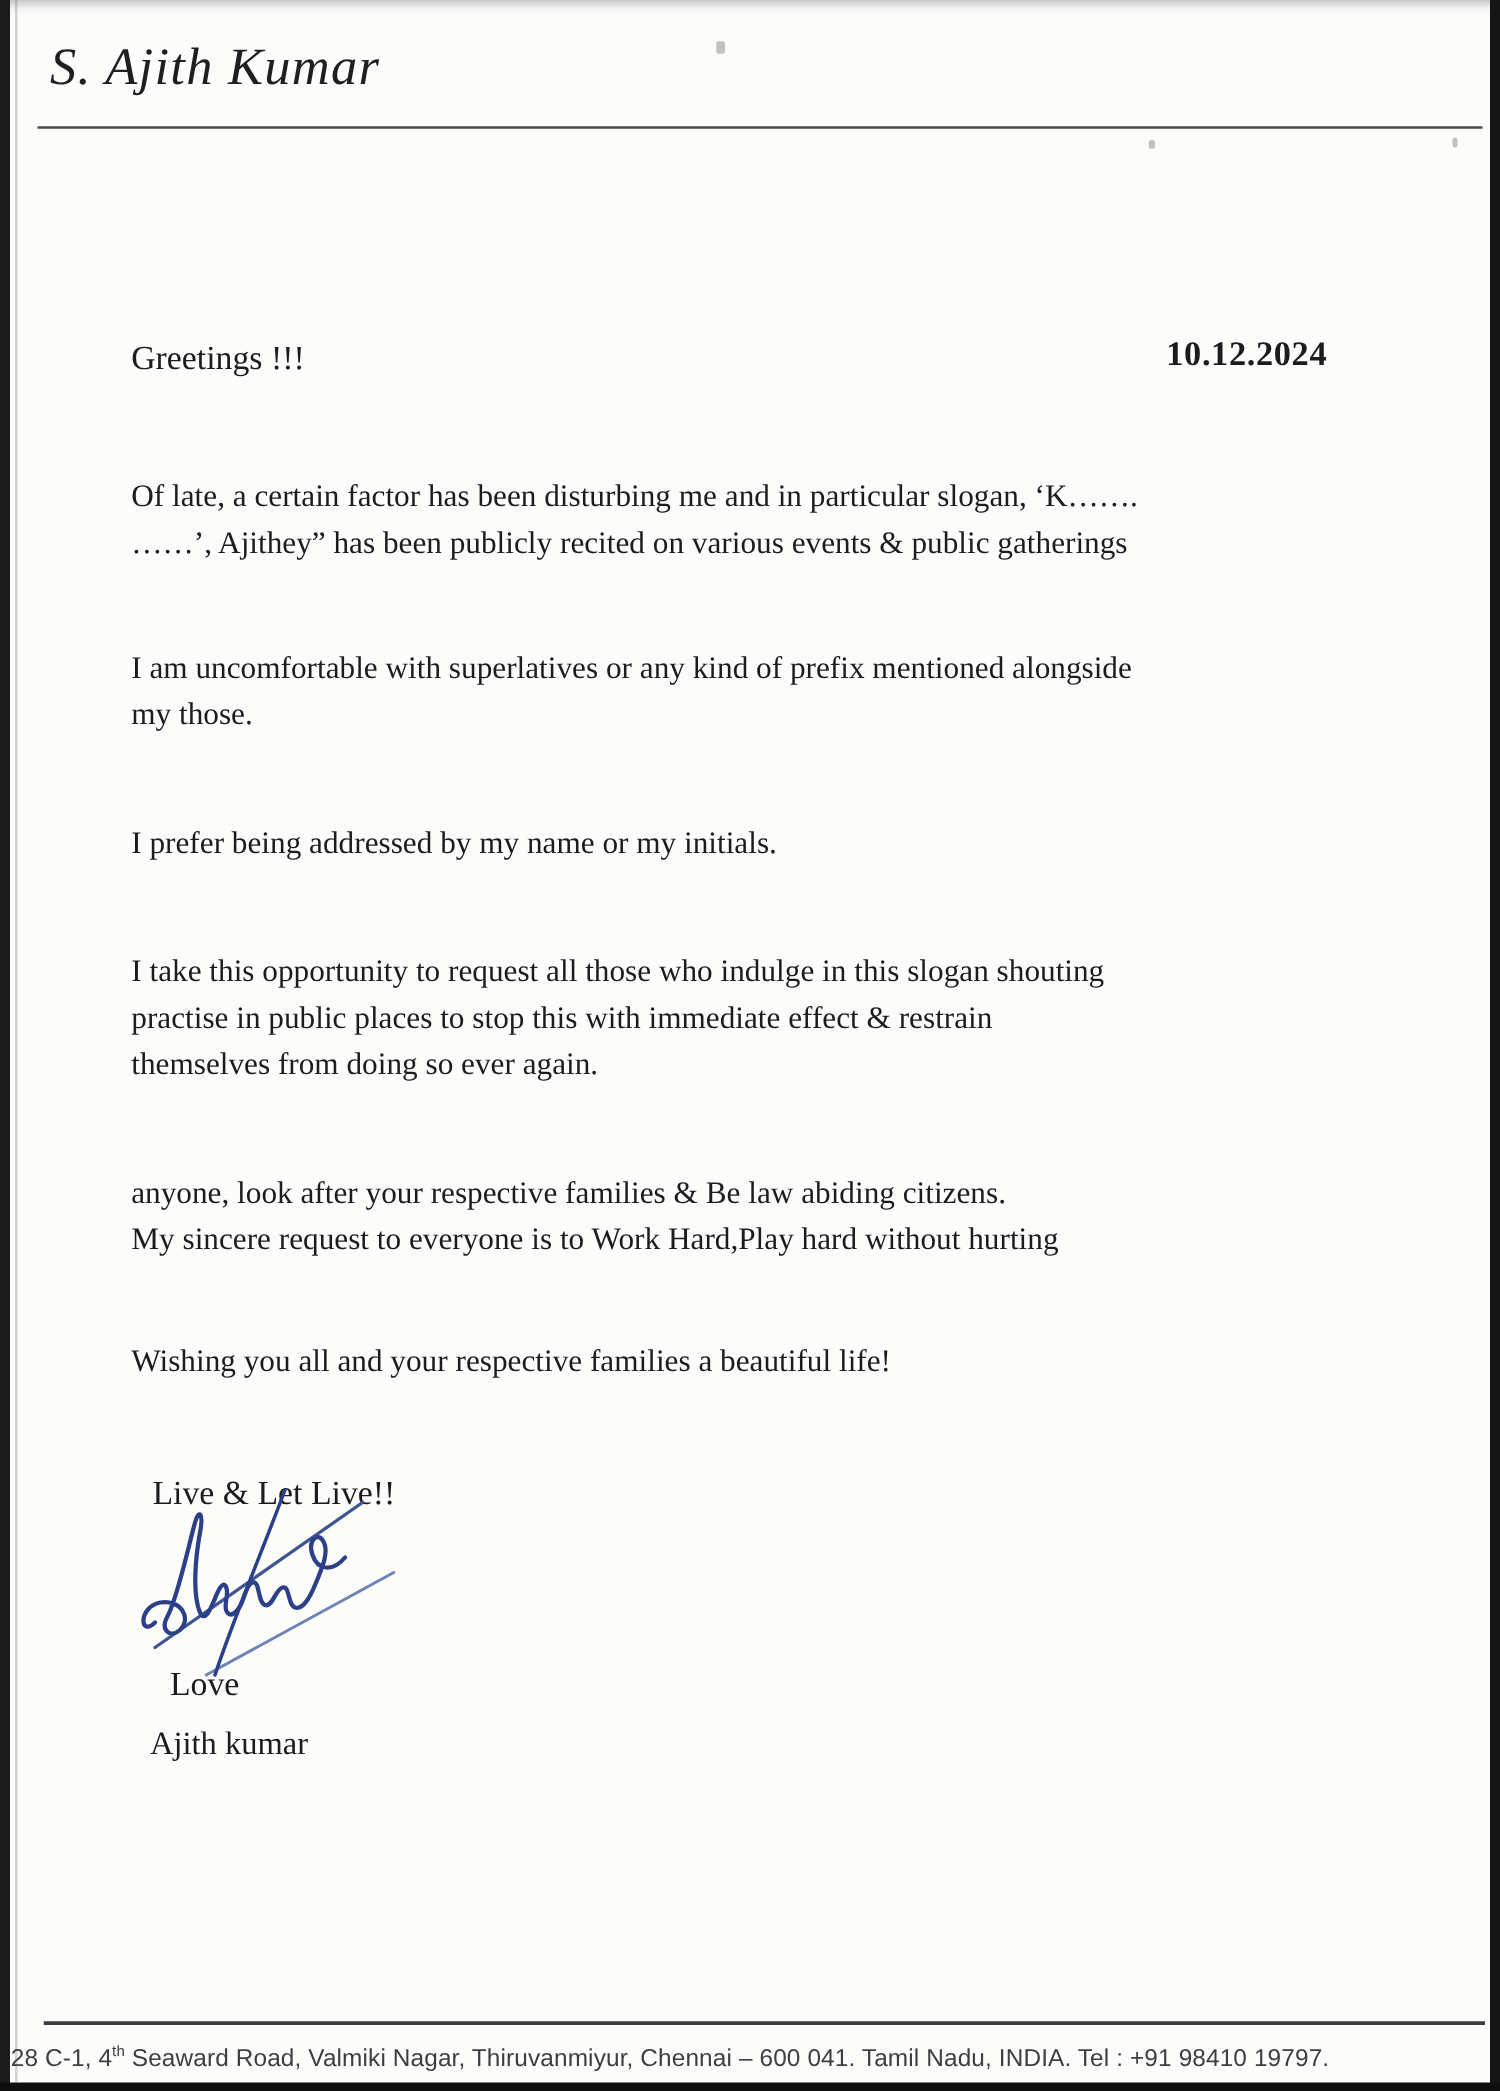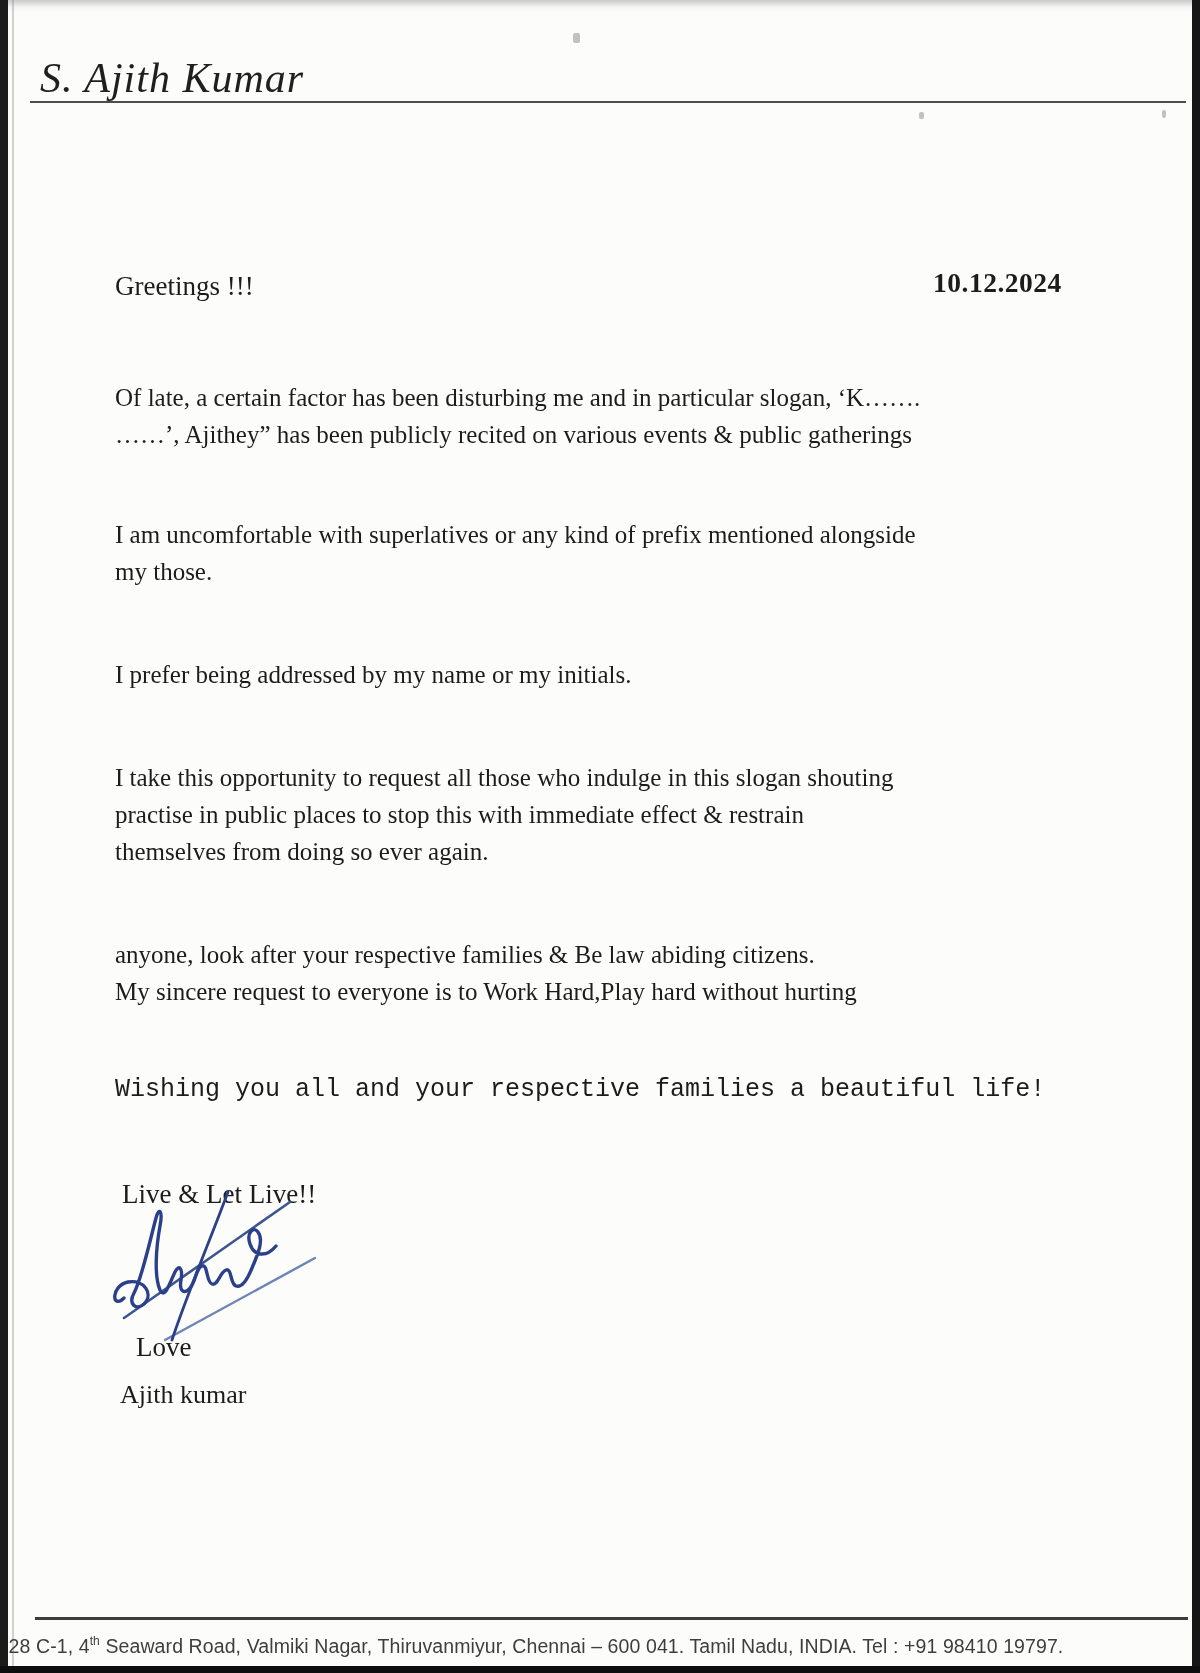--- a/index.html
+++ b/index.html
@@ -16,32 +16,32 @@
   .edge-right{position:absolute;right:0;top:0;width:8px;height:1673px;background:#161616;}
   .edge-bottom{position:absolute;left:0;bottom:0;width:1200px;height:7px;background:#0e0e0e;}
   .edge-top{position:absolute;left:8px;top:0;width:1184px;height:13px;
     background:linear-gradient(180deg,rgba(160,160,160,.55),rgba(220,220,220,.25) 55%,rgba(255,255,255,0));}
   .scan-hairline{position:absolute;left:12px;top:0;width:2px;height:1666px;background:rgba(130,130,130,.35);}
   .speck{position:absolute;background:#9a9a9a;border-radius:2px;opacity:.6;}
 
   .letterhead-name{
     position:absolute;left:40px;top:30px;
     font-size:42px;font-style:italic;font-weight:500;
-    letter-spacing:1px;color:#1f1f1f;white-space:nowrap;margin-top:24px;
+    letter-spacing:1px;color:#1f1f1f;white-space:nowrap;
   }
   .header-rule{position:absolute;left:30px;top:101px;width:1156px;height:2px;background:#4d4d4d;}
 
   .line{white-space:nowrap;line-height:37px;font-size:25px;}
-  .pos{position:absolute;left:115px;}
+  .pos{position:absolute;left:105px;}
 
   .greeting{top:268px;font-size:27px;}
   .date{position:absolute;left:886px;top:267px;font-size:27.5px;font-weight:bold;letter-spacing:.5px;margin-left:47px;}
 
   .p1{top:379px;} .p2{top:516px;} .p3{top:656px;}
-  .p4{top:759px;} .p5{top:936px;} .p6{top:1071px;font-family:Liberation Mono, monospace;}
+  .p4{top:759px;} .p5{top:936px;} .p6{top:1071px;}
 
   .tagline{top:1176px;left:122px;font-size:27px;}
   .valediction{top:1301px;left:136px;font-size:27px;margin-top:28px;}
   .signatory{top:1349px;left:120px;font-size:26px;margin-top:27px;}
 
   .signature{position:absolute;left:110px;top:1190px;width:230px;height:155px;}
 
   .footer-rule{position:absolute;left:35px;top:1617px;width:1153px;height:3px;background:#3c3c3c;}
   .footer-address{
     position:absolute;left:0;top:1634px;width:1072px;

